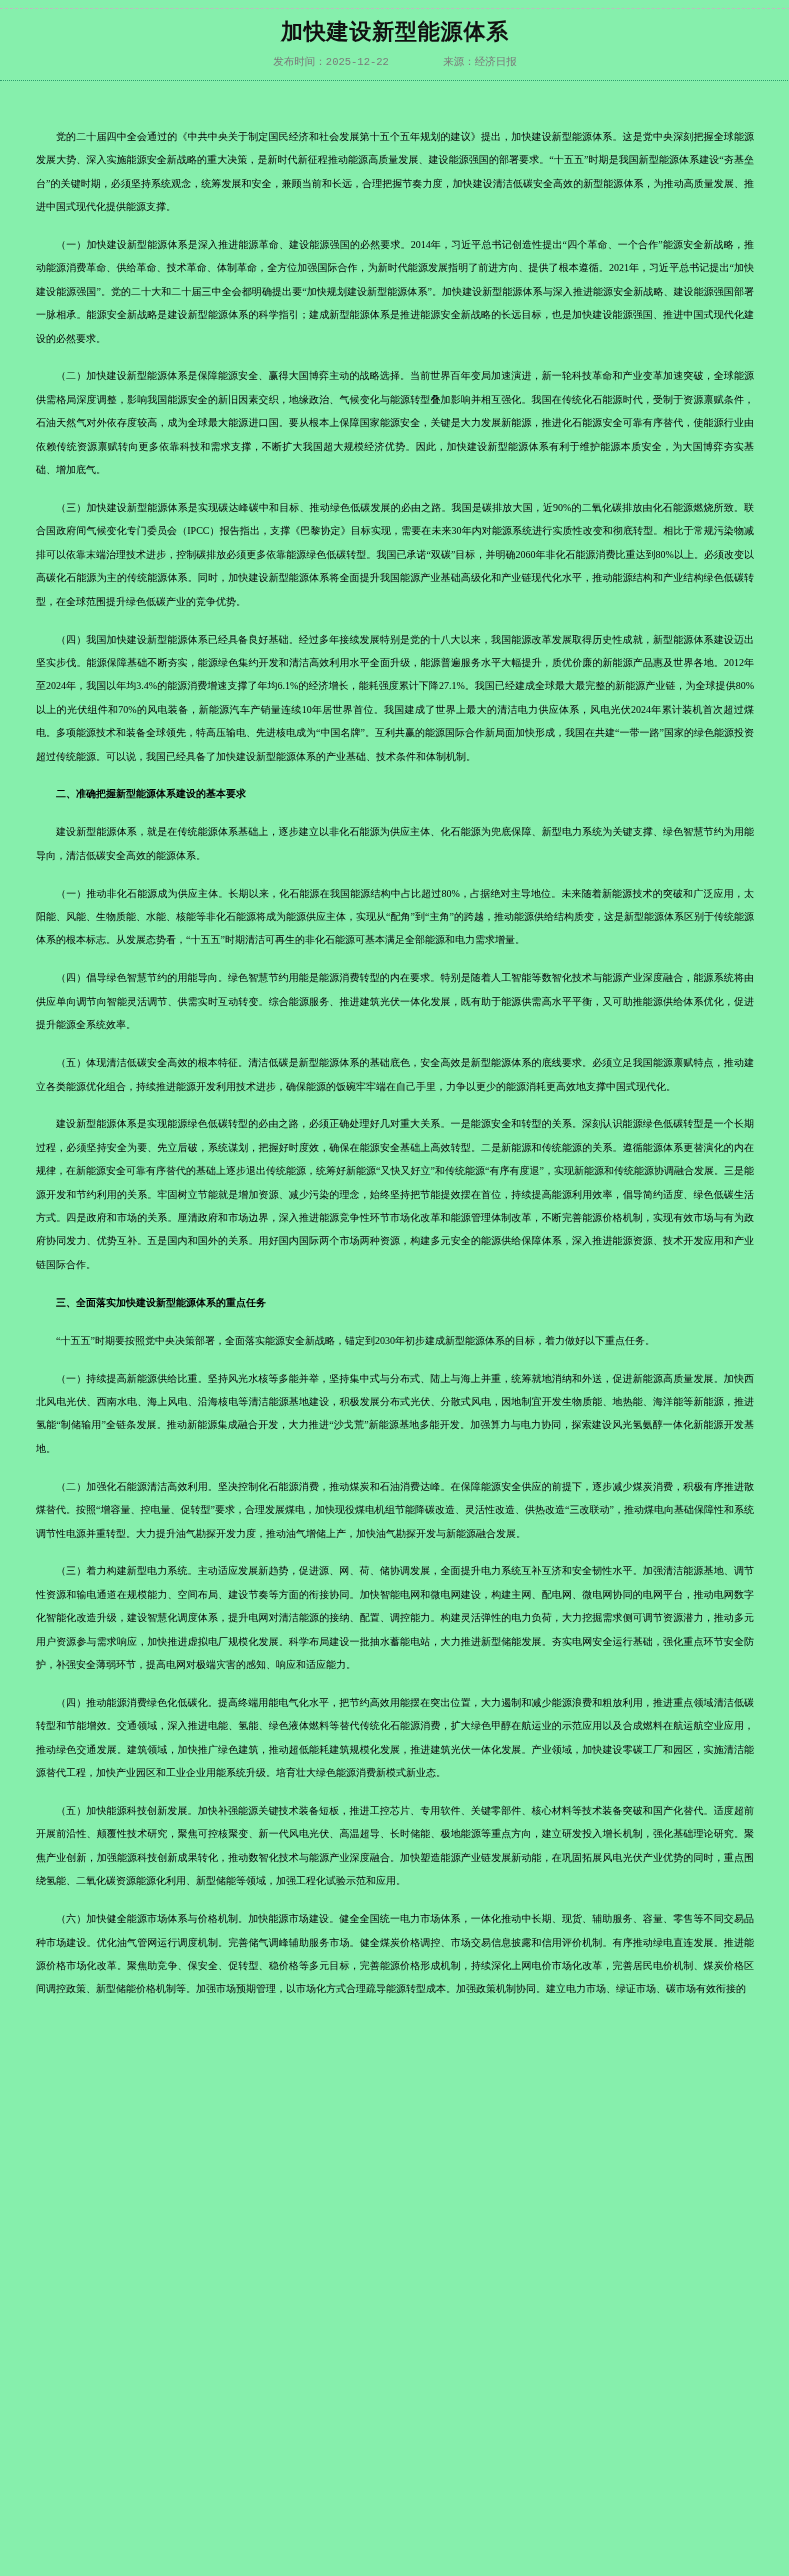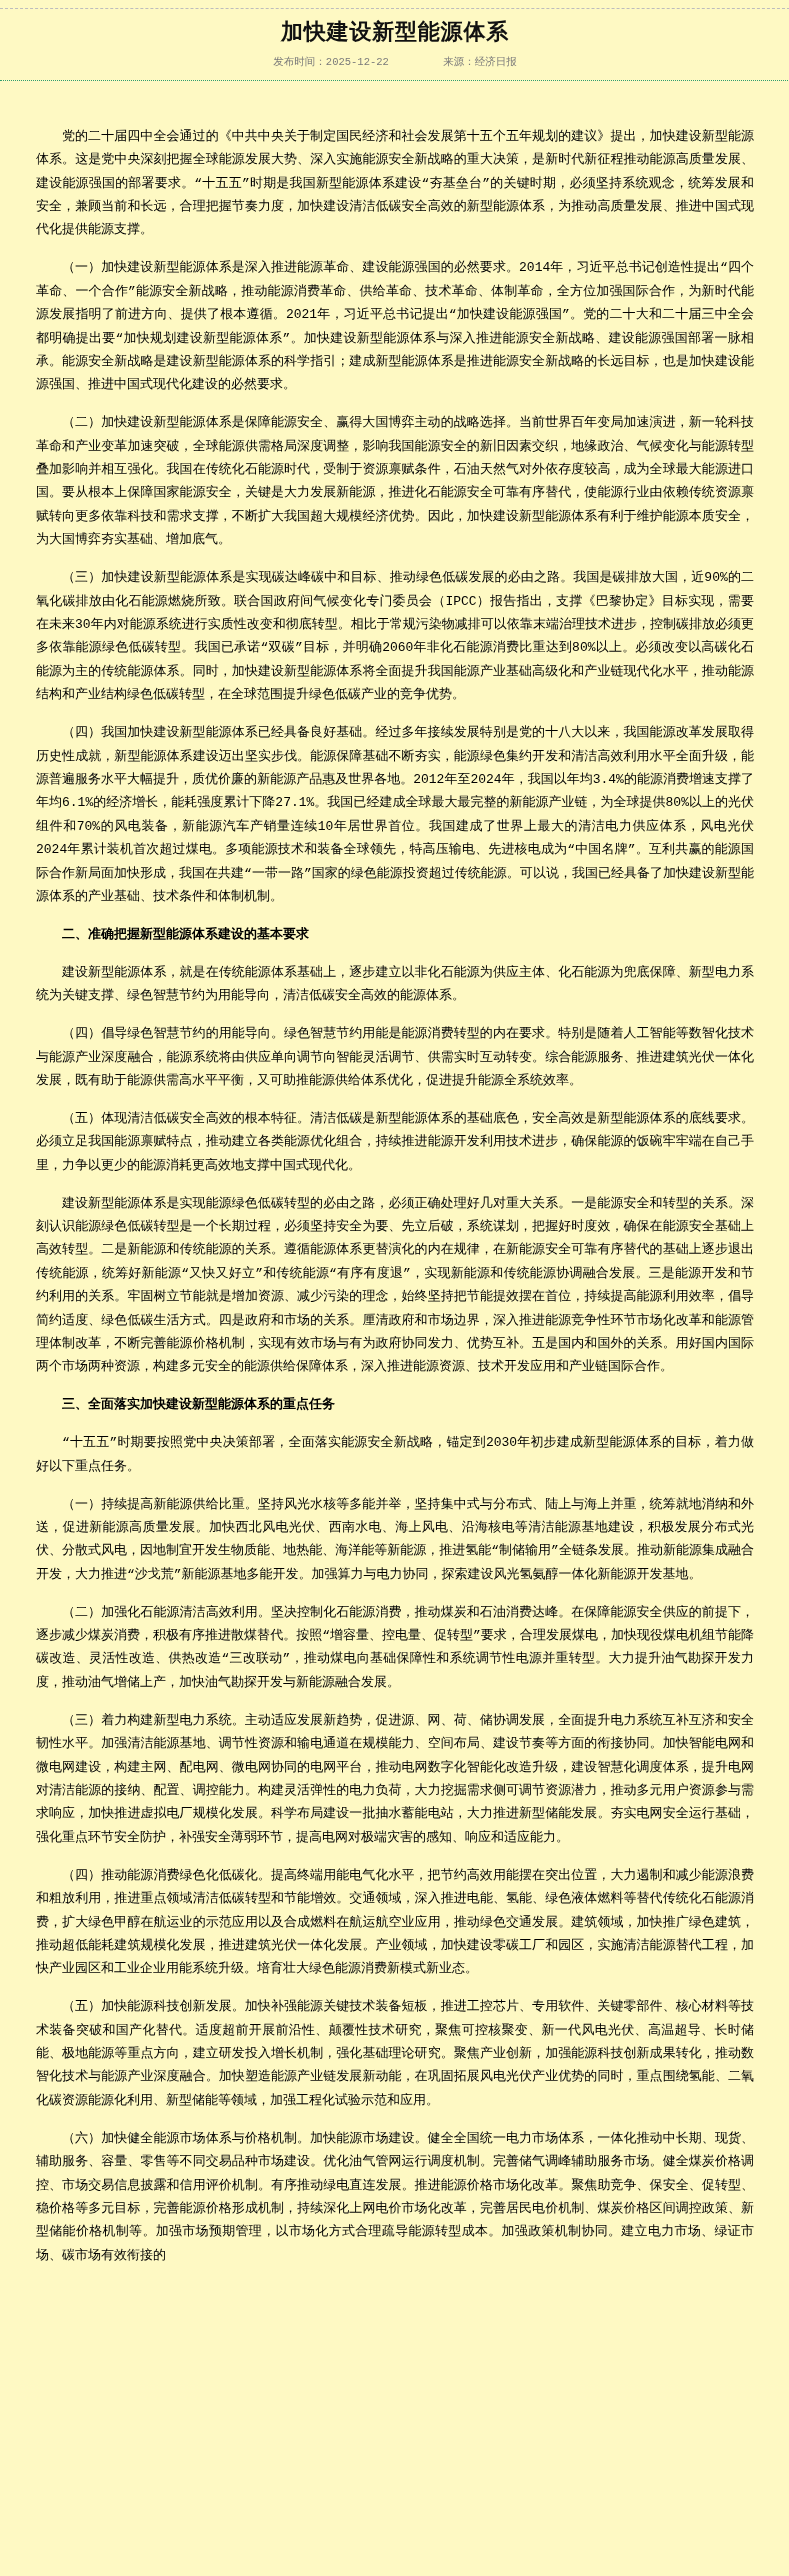--- a/index.html
+++ b/index.html
@@ -1,21 +1,21 @@
 <!DOCTYPE html>
 <html style="font-size:13px"><head>
 <meta charset="utf-8">
 <style>
   * { box-sizing: border-box; }
   html, body { margin: 0; padding: 0; background: #ffffff; }
   .page {
     width: 790px;
     height: 2576px;
     overflow: hidden;
-    background: #fef9c3;
+    background: #86efac;
     font-family: "Liberation Serif", serif;
     color: #000000;
   }
   .top-rule {
     margin: 8px 0 0 0;
     border-top: 0.8px dashed #bdbdbd;
     height: 0;
   }
   .article-header { text-align: center; padding-top: 4.8px; }
   .article-header h1 {
@@ -40,22 +40,21 @@
   }
   .article-body {
     padding: 29px 36px 0 36px;
     font-size: 13px;
     line-height: 23.4px;
     text-align: justify;
   }
   .article-body p, .article-body h2 {
     margin: 14.5px 0;
     text-indent: 2em;
-    font-size: 13px;
-    font-family: Liberation Mono, monospace;
+    font-size: 10px;
   }
   .article-body h2 { font-weight: bold; }
 </style>
 </head>
 <body>
 
 <div class="page">
   <div class="top-rule"></div>
 
   <header class="article-header">
@@ -69,20 +68,21 @@
   <div class="header-divider"></div>
 
   <article class="article-body">
     <p>党的二十届四中全会通过的《中共中央关于制定国民经济和社会发展第十五个五年规划的建议》提出，加快建设新型能源体系。这是党中央深刻把握全球能源发展大势、深入实施能源安全新战略的重大决策，是新时代新征程推动能源高质量发展、建设能源强国的部署要求。“十五五”时期是我国新型能源体系建设“夯基垒台”的关键时期，必须坚持系统观念，统筹发展和安全，兼顾当前和长远，合理把握节奏力度，加快建设清洁低碳安全高效的新型能源体系，为推动高质量发展、推进中国式现代化提供能源支撑。</p>
     <p>（一）加快建设新型能源体系是深入推进能源革命、建设能源强国的必然要求。2014年，习近平总书记创造性提出“四个革命、一个合作”能源安全新战略，推动能源消费革命、供给革命、技术革命、体制革命，全方位加强国际合作，为新时代能源发展指明了前进方向、提供了根本遵循。2021年，习近平总书记提出“加快建设能源强国”。党的二十大和二十届三中全会都明确提出要“加快规划建设新型能源体系”。加快建设新型能源体系与深入推进能源安全新战略、建设能源强国部署一脉相承。能源安全新战略是建设新型能源体系的科学指引；建成新型能源体系是推进能源安全新战略的长远目标，也是加快建设能源强国、推进中国式现代化建设的必然要求。</p>
     <p>（二）加快建设新型能源体系是保障能源安全、赢得大国博弈主动的战略选择。当前世界百年变局加速演进，新一轮科技革命和产业变革加速突破，全球能源供需格局深度调整，影响我国能源安全的新旧因素交织，地缘政治、气候变化与能源转型叠加影响并相互强化。我国在传统化石能源时代，受制于资源禀赋条件，石油天然气对外依存度较高，成为全球最大能源进口国。要从根本上保障国家能源安全，关键是大力发展新能源，推进化石能源安全可靠有序替代，使能源行业由依赖传统资源禀赋转向更多依靠科技和需求支撑，不断扩大我国超大规模经济优势。因此，加快建设新型能源体系有利于维护能源本质安全，为大国博弈夯实基础、增加底气。</p>
     <p>（三）加快建设新型能源体系是实现碳达峰碳中和目标、推动绿色低碳发展的必由之路。我国是碳排放大国，近90%的二氧化碳排放由化石能源燃烧所致。联合国政府间气候变化专门委员会（IPCC）报告指出，支撑《巴黎协定》目标实现，需要在未来30年内对能源系统进行实质性改变和彻底转型。相比于常规污染物减排可以依靠末端治理技术进步，控制碳排放必须更多依靠能源绿色低碳转型。我国已承诺“双碳”目标，并明确2060年非化石能源消费比重达到80%以上。必须改变以高碳化石能源为主的传统能源体系。同时，加快建设新型能源体系将全面提升我国能源产业基础高级化和产业链现代化水平，推动能源结构和产业结构绿色低碳转型，在全球范围提升绿色低碳产业的竞争优势。</p>
     <p>（四）我国加快建设新型能源体系已经具备良好基础。经过多年接续发展特别是党的十八大以来，我国能源改革发展取得历史性成就，新型能源体系建设迈出坚实步伐。能源保障基础不断夯实，能源绿色集约开发和清洁高效利用水平全面升级，能源普遍服务水平大幅提升，质优价廉的新能源产品惠及世界各地。2012年至2024年，我国以年均3.4%的能源消费增速支撑了年均6.1%的经济增长，能耗强度累计下降27.1%。我国已经建成全球最大最完整的新能源产业链，为全球提供80%以上的光伏组件和70%的风电装备，新能源汽车产销量连续10年居世界首位。我国建成了世界上最大的清洁电力供应体系，风电光伏2024年累计装机首次超过煤电。多项能源技术和装备全球领先，特高压输电、先进核电成为“中国名牌”。互利共赢的能源国际合作新局面加快形成，我国在共建“一带一路”国家的绿色能源投资超过传统能源。可以说，我国已经具备了加快建设新型能源体系的产业基础、技术条件和体制机制。</p>
     <h2>二、准确把握新型能源体系建设的基本要求</h2>
     <p>建设新型能源体系，就是在传统能源体系基础上，逐步建立以非化石能源为供应主体、化石能源为兜底保障、新型电力系统为关键支撑、绿色智慧节约为用能导向，清洁低碳安全高效的能源体系。</p>
+    <p>（一）推动非化石能源成为供应主体。长期以来，化石能源在我国能源结构中占比超过80%，占据绝对主导地位。未来随着新能源技术的突破和广泛应用，太阳能、风能、生物质能、水能、核能等非化石能源将成为能源供应主体，实现从“配角”到“主角”的跨越，推动能源供给结构质变，这是新型能源体系区别于传统能源体系的根本标志。从发展态势看，“十五五”时期清洁可再生的非化石能源可基本满足全部能源和电力需求增量。</p>
     <p>（四）倡导绿色智慧节约的用能导向。绿色智慧节约用能是能源消费转型的内在要求。特别是随着人工智能等数智化技术与能源产业深度融合，能源系统将由供应单向调节向智能灵活调节、供需实时互动转变。综合能源服务、推进建筑光伏一体化发展，既有助于能源供需高水平平衡，又可助推能源供给体系优化，促进提升能源全系统效率。</p>
     <p>（五）体现清洁低碳安全高效的根本特征。清洁低碳是新型能源体系的基础底色，安全高效是新型能源体系的底线要求。必须立足我国能源禀赋特点，推动建立各类能源优化组合，持续推进能源开发利用技术进步，确保能源的饭碗牢牢端在自己手里，力争以更少的能源消耗更高效地支撑中国式现代化。</p>
     <p>建设新型能源体系是实现能源绿色低碳转型的必由之路，必须正确处理好几对重大关系。一是能源安全和转型的关系。深刻认识能源绿色低碳转型是一个长期过程，必须坚持安全为要、先立后破，系统谋划，把握好时度效，确保在能源安全基础上高效转型。二是新能源和传统能源的关系。遵循能源体系更替演化的内在规律，在新能源安全可靠有序替代的基础上逐步退出传统能源，统筹好新能源“又快又好立”和传统能源“有序有度退”，实现新能源和传统能源协调融合发展。三是能源开发和节约利用的关系。牢固树立节能就是增加资源、减少污染的理念，始终坚持把节能提效摆在首位，持续提高能源利用效率，倡导简约适度、绿色低碳生活方式。四是政府和市场的关系。厘清政府和市场边界，深入推进能源竞争性环节市场化改革和能源管理体制改革，不断完善能源价格机制，实现有效市场与有为政府协同发力、优势互补。五是国内和国外的关系。用好国内国际两个市场两种资源，构建多元安全的能源供给保障体系，深入推进能源资源、技术开发应用和产业链国际合作。</p>
     <h2>三、全面落实加快建设新型能源体系的重点任务</h2>
     <p>“十五五”时期要按照党中央决策部署，全面落实能源安全新战略，锚定到2030年初步建成新型能源体系的目标，着力做好以下重点任务。</p>
     <p>（一）持续提高新能源供给比重。坚持风光水核等多能并举，坚持集中式与分布式、陆上与海上并重，统筹就地消纳和外送，促进新能源高质量发展。加快西北风电光伏、西南水电、海上风电、沿海核电等清洁能源基地建设，积极发展分布式光伏、分散式风电，因地制宜开发生物质能、地热能、海洋能等新能源，推进氢能“制储输用”全链条发展。推动新能源集成融合开发，大力推进“沙戈荒”新能源基地多能开发。加强算力与电力协同，探索建设风光氢氨醇一体化新能源开发基地。</p>
     <p>（二）加强化石能源清洁高效利用。坚决控制化石能源消费，推动煤炭和石油消费达峰。在保障能源安全供应的前提下，逐步减少煤炭消费，积极有序推进散煤替代。按照“增容量、控电量、促转型”要求，合理发展煤电，加快现役煤电机组节能降碳改造、灵活性改造、供热改造“三改联动”，推动煤电向基础保障性和系统调节性电源并重转型。大力提升油气勘探开发力度，推动油气增储上产，加快油气勘探开发与新能源融合发展。</p>
     <p>（三）着力构建新型电力系统。主动适应发展新趋势，促进源、网、荷、储协调发展，全面提升电力系统互补互济和安全韧性水平。加强清洁能源基地、调节性资源和输电通道在规模能力、空间布局、建设节奏等方面的衔接协同。加快智能电网和微电网建设，构建主网、配电网、微电网协同的电网平台，推动电网数字化智能化改造升级，建设智慧化调度体系，提升电网对清洁能源的接纳、配置、调控能力。构建灵活弹性的电力负荷，大力挖掘需求侧可调节资源潜力，推动多元用户资源参与需求响应，加快推进虚拟电厂规模化发展。科学布局建设一批抽水蓄能电站，大力推进新型储能发展。夯实电网安全运行基础，强化重点环节安全防护，补强安全薄弱环节，提高电网对极端灾害的感知、响应和适应能力。</p>
     <p>（四）推动能源消费绿色化低碳化。提高终端用能电气化水平，把节约高效用能摆在突出位置，大力遏制和减少能源浪费和粗放利用，推进重点领域清洁低碳转型和节能增效。交通领域，深入推进电能、氢能、绿色液体燃料等替代传统化石能源消费，扩大绿色甲醇在航运业的示范应用以及合成燃料在航运航空业应用，推动绿色交通发展。建筑领域，加快推广绿色建筑，推动超低能耗建筑规模化发展，推进建筑光伏一体化发展。产业领域，加快建设零碳工厂和园区，实施清洁能源替代工程，加快产业园区和工业企业用能系统升级。培育壮大绿色能源消费新模式新业态。</p>
     <p>（五）加快能源科技创新发展。加快补强能源关键技术装备短板，推进工控芯片、专用软件、关键零部件、核心材料等技术装备突破和国产化替代。适度超前开展前沿性、颠覆性技术研究，聚焦可控核聚变、新一代风电光伏、高温超导、长时储能、极地能源等重点方向，建立研发投入增长机制，强化基础理论研究。聚焦产业创新，加强能源科技创新成果转化，推动数智化技术与能源产业深度融合。加快塑造能源产业链发展新动能，在巩固拓展风电光伏产业优势的同时，重点围绕氢能、二氧化碳资源能源化利用、新型储能等领域，加强工程化试验示范和应用。</p>

